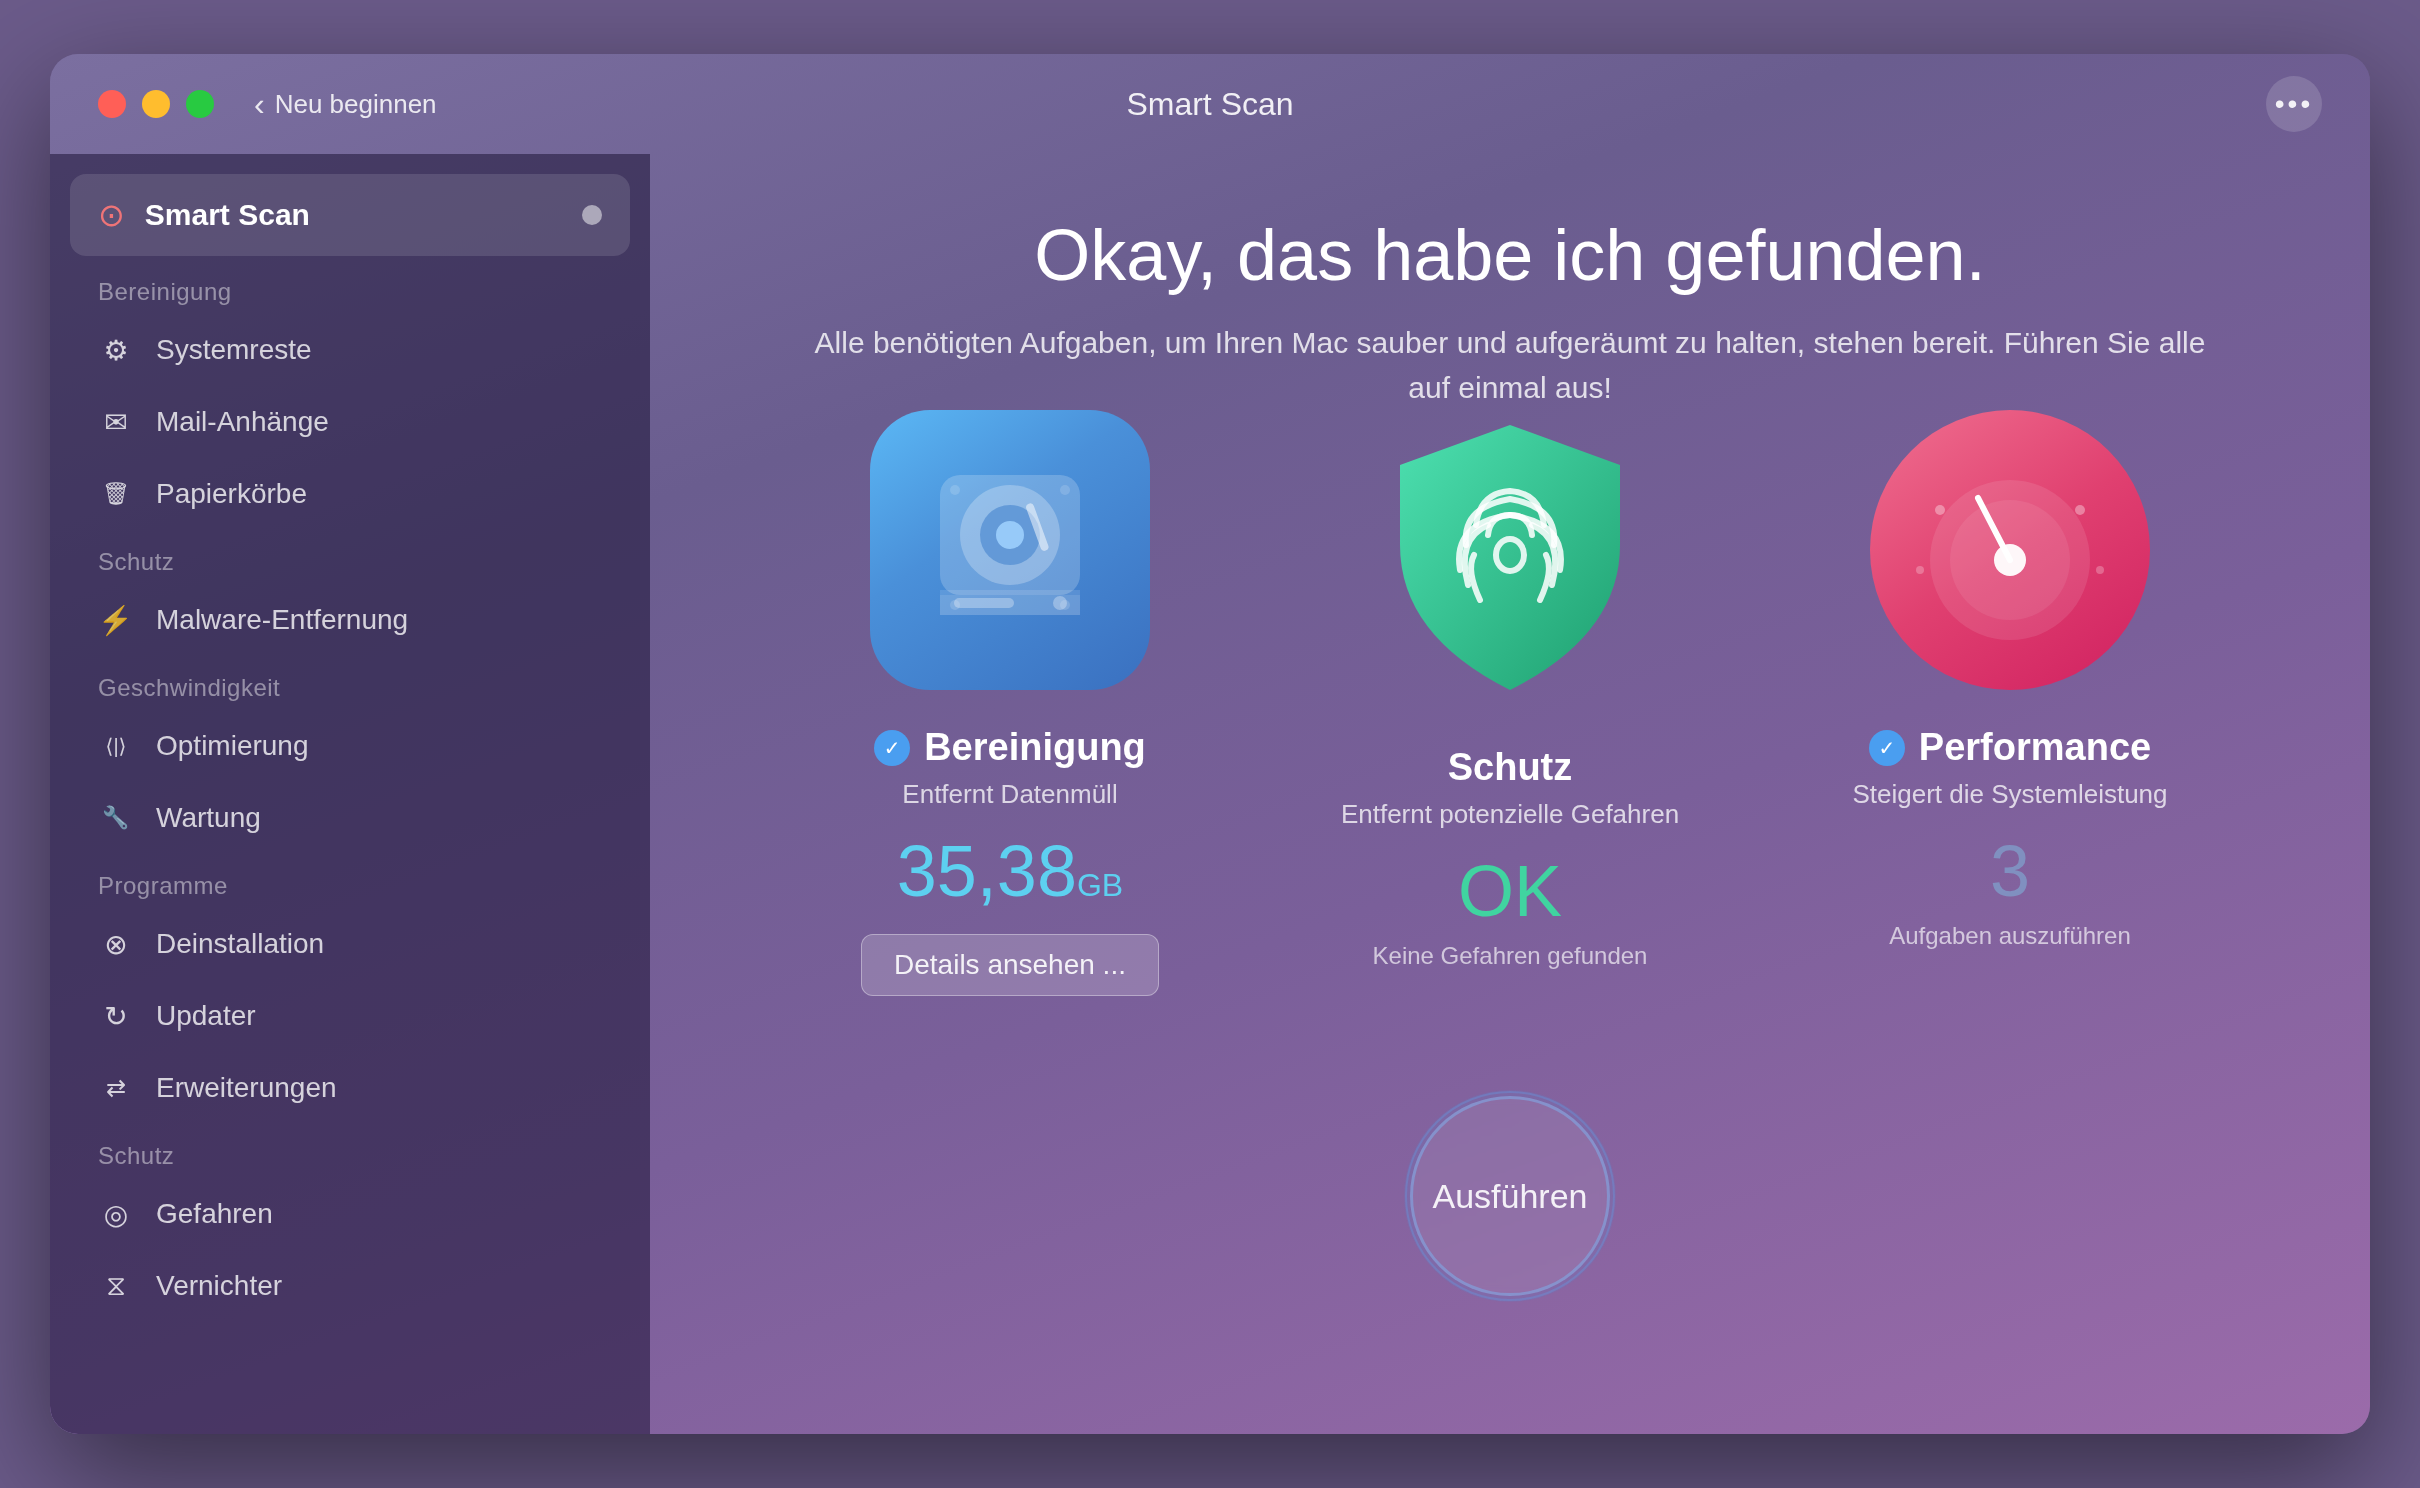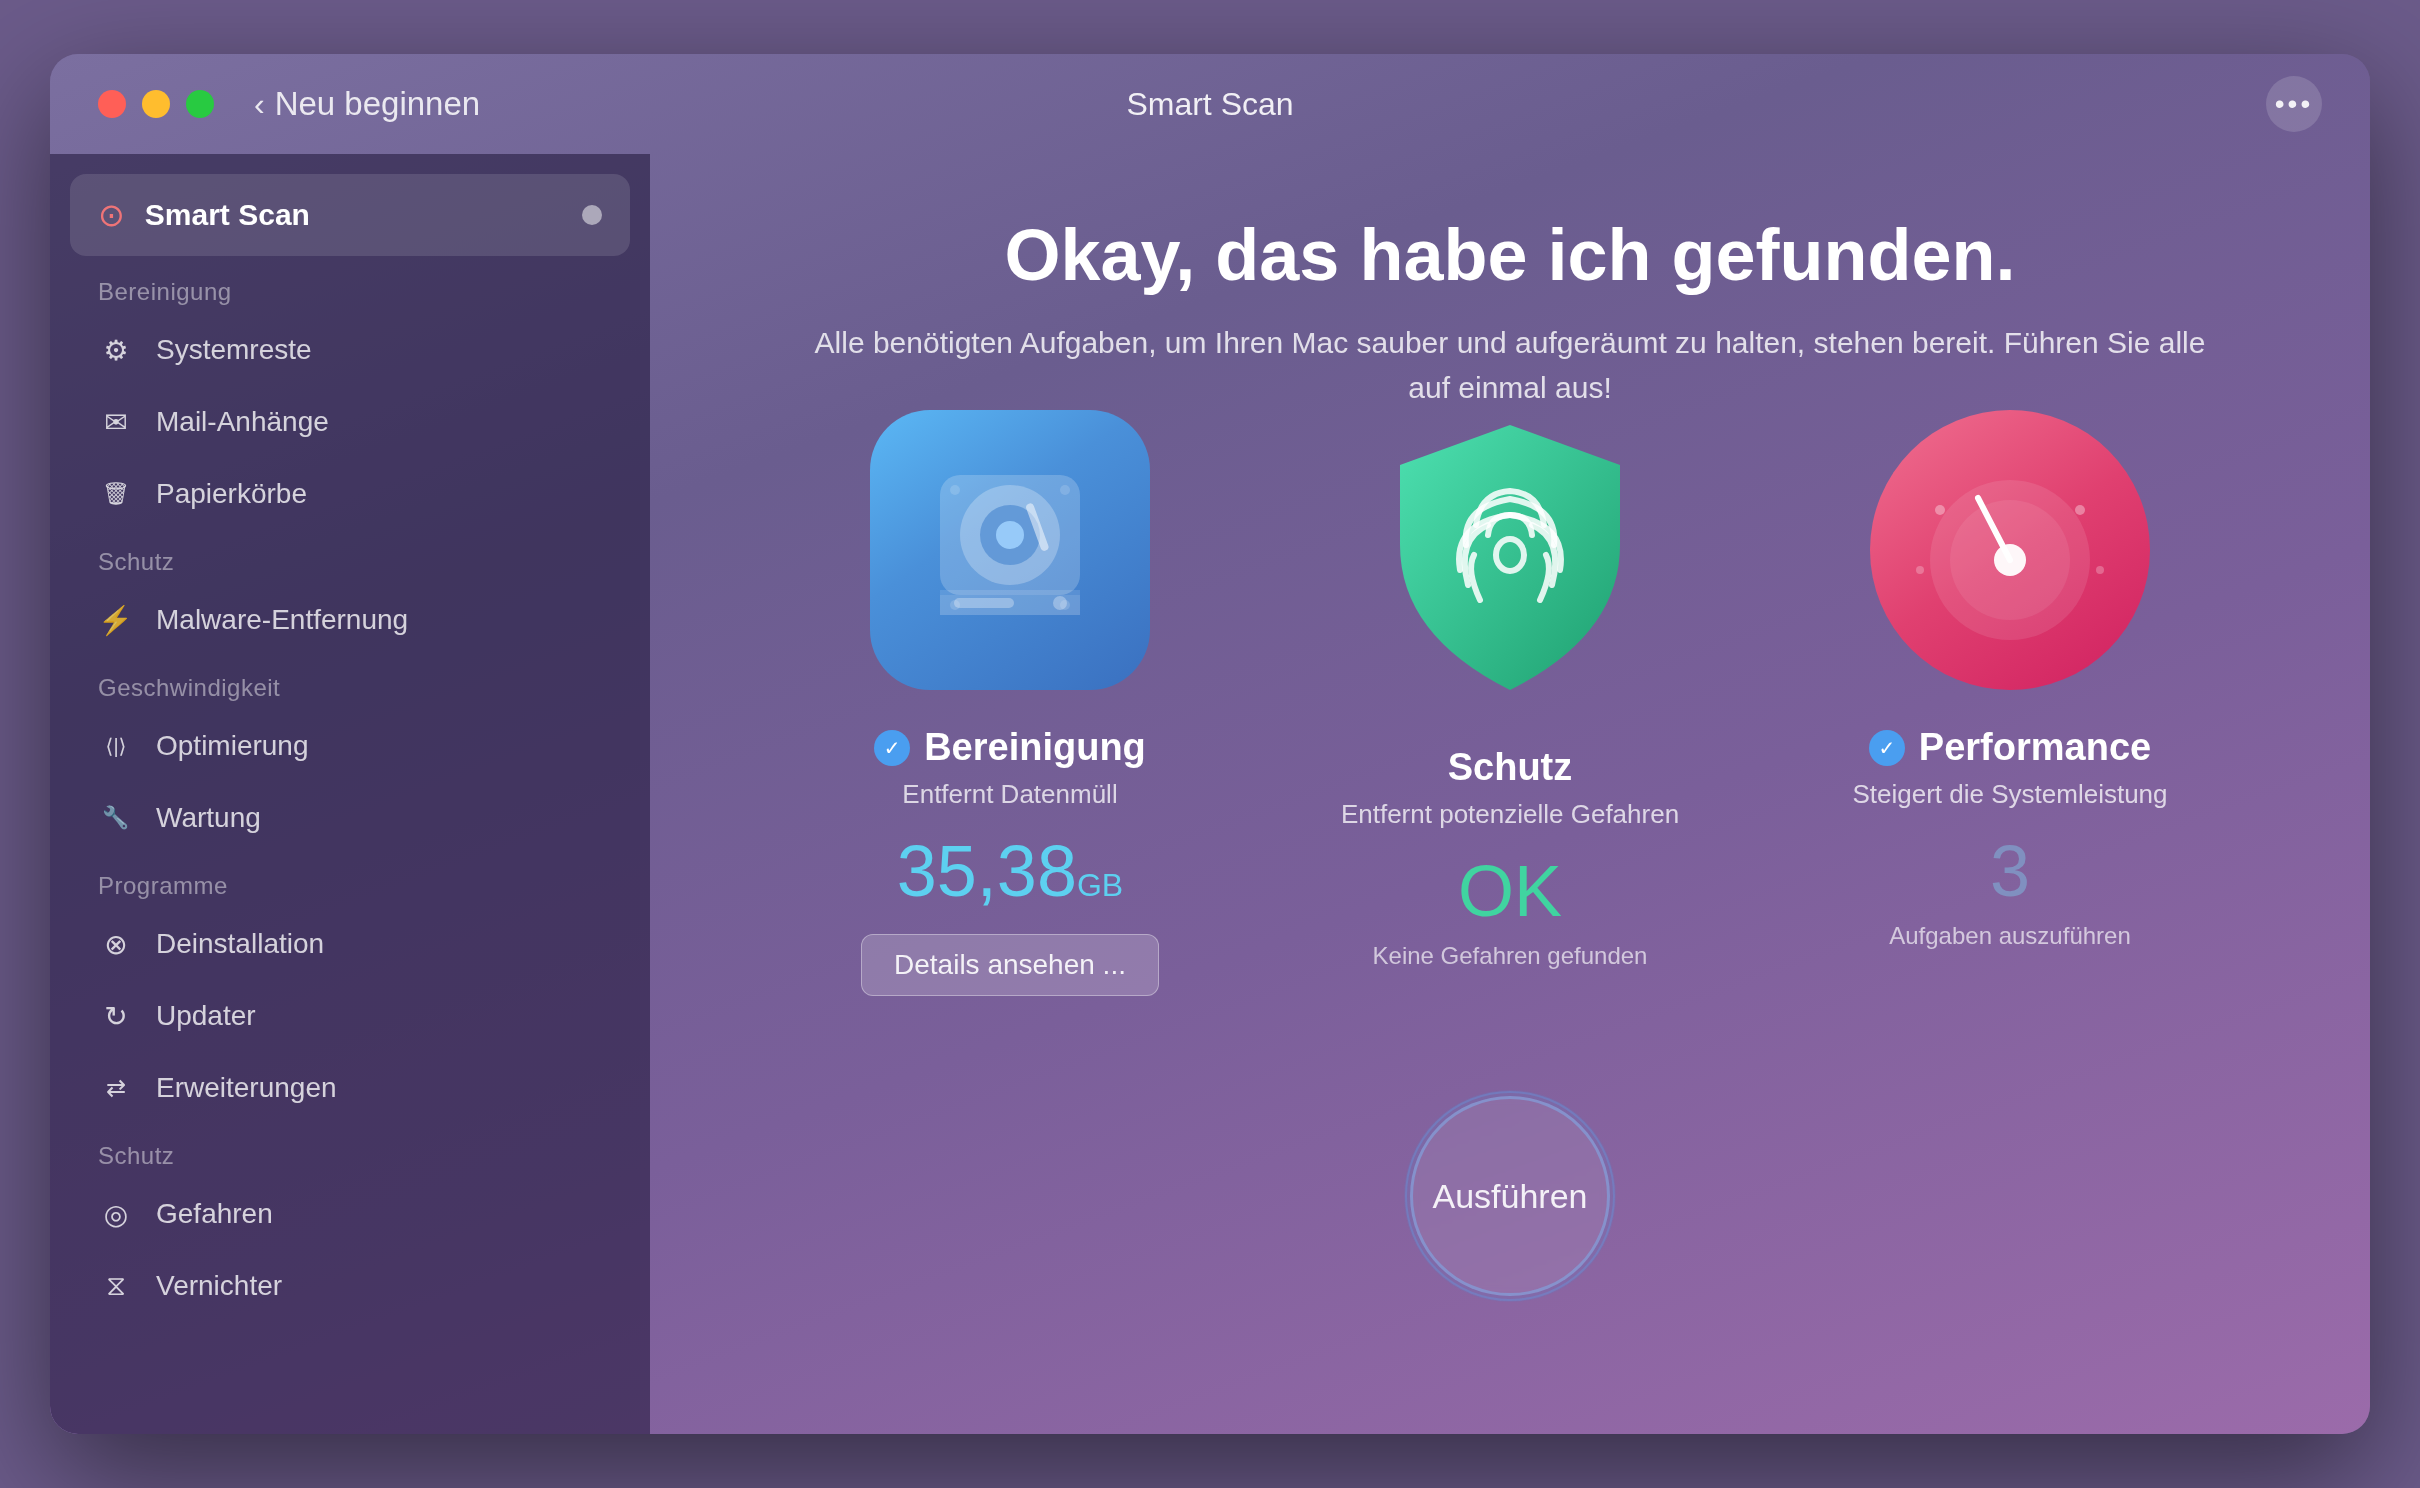--- a/index.html
+++ b/index.html
@@ -180,21 +180,21 @@
       flex: 1;
       display: flex;
       flex-direction: column;
       align-items: center;
       padding: 60px 60px 40px;
     }
 
     .content-title {
       color: #ffffff;
       font-size: 72px;
-      font-weight: 700;
+      font-weight: 400;
       text-align: center;
       margin-bottom: 24px;
     }
 
     .content-subtitle {
       color: rgba(255,255,255,0.8);
       font-size: 30px;
       text-align: center;
       max-width: 1400px;
       line-height: 1.5;
@@ -351,21 +351,21 @@
 
   <div class="title-bar">
     <div style="display:flex; align-items:center; gap:40px;">
       <div class="traffic-lights">
         <div class="traffic-light tl-red"></div>
         <div class="traffic-light tl-yellow"></div>
         <div class="traffic-light tl-green"></div>
       </div>
       <button class="back-button">
         <span style="font-size:32px; color:rgba(255,255,255,0.85);">‹</span>
-        <span style="font-size:33px; color:rgba(255,255,255,0.85); font-weight:400;">Neu beginnen</span>
+        <span style="font-size:26px; color:rgba(255,255,255,0.85); font-weight:400;">Neu beginnen</span>
       </button>
     </div>
     <div class="title-bar-center">Smart Scan</div>
     <div class="title-bar-right">
       <button class="dots-button">
         <span class="dots-icon">•••</span>
       </button>
     </div>
   </div>
 

